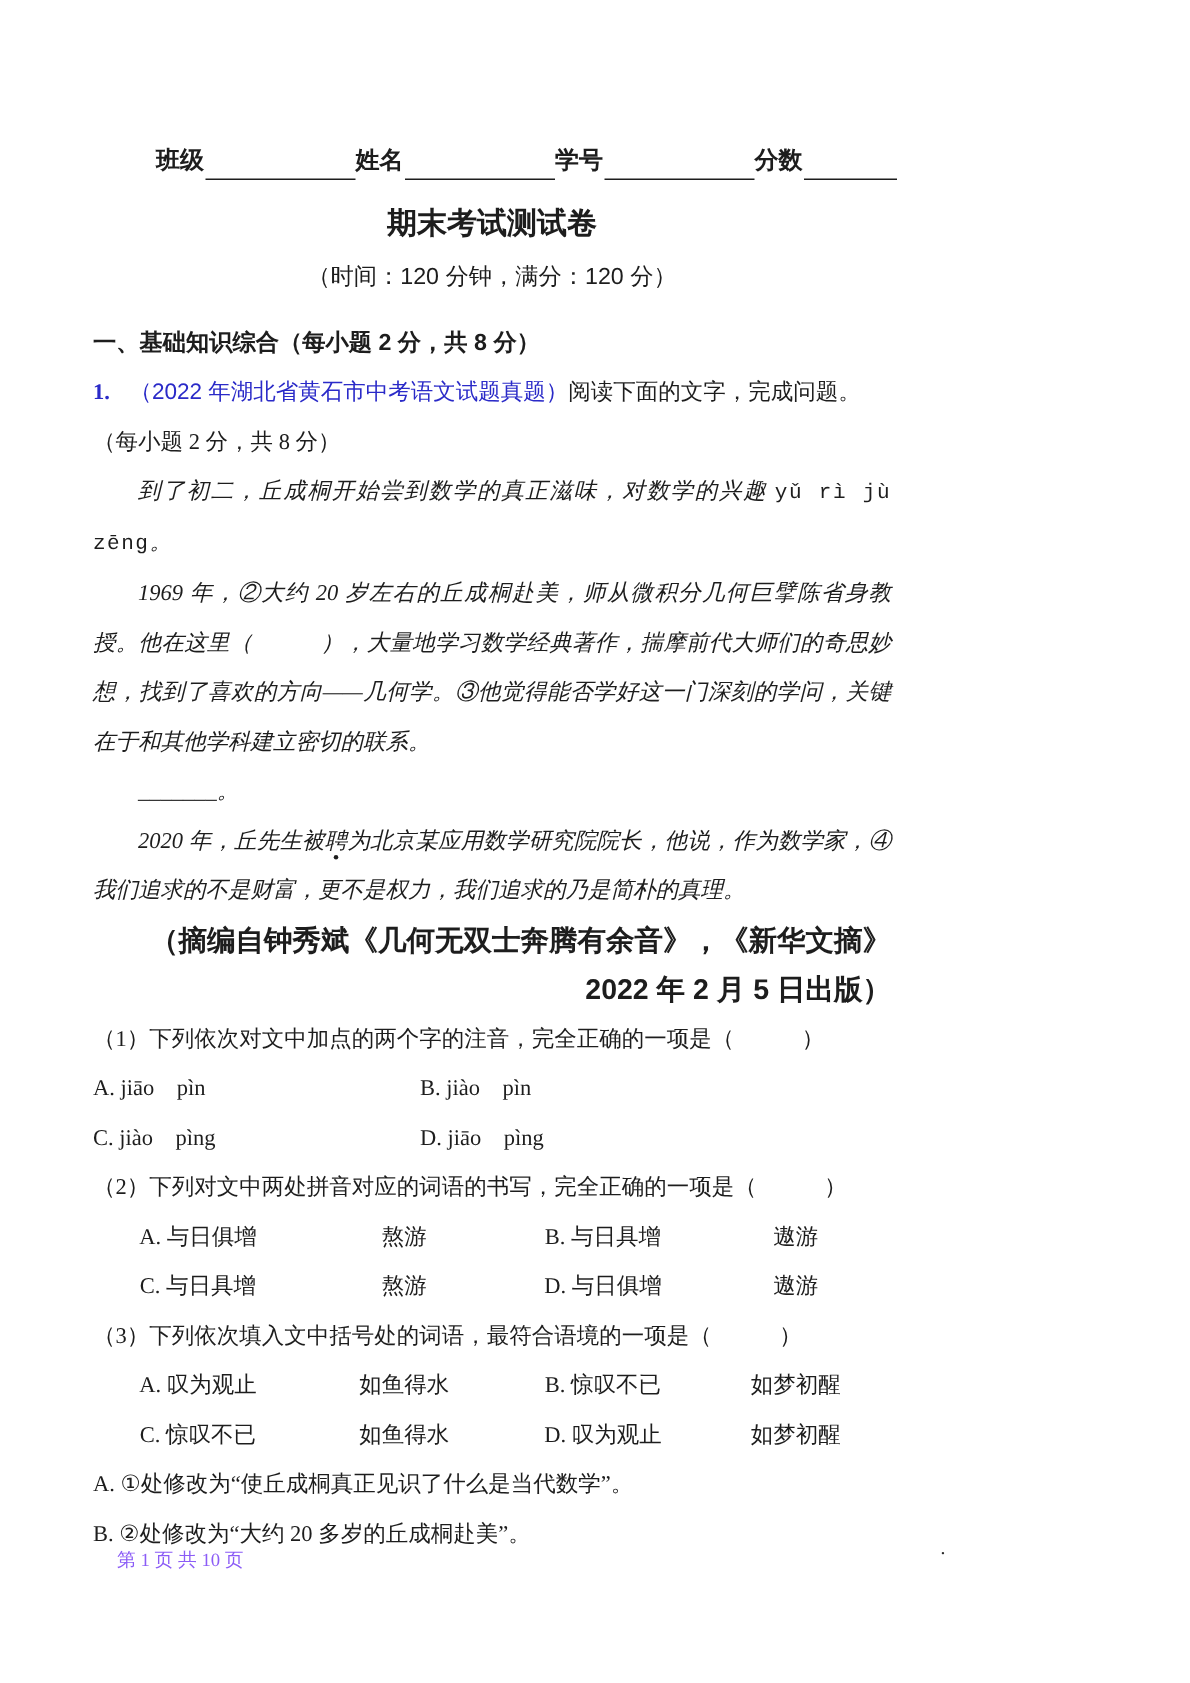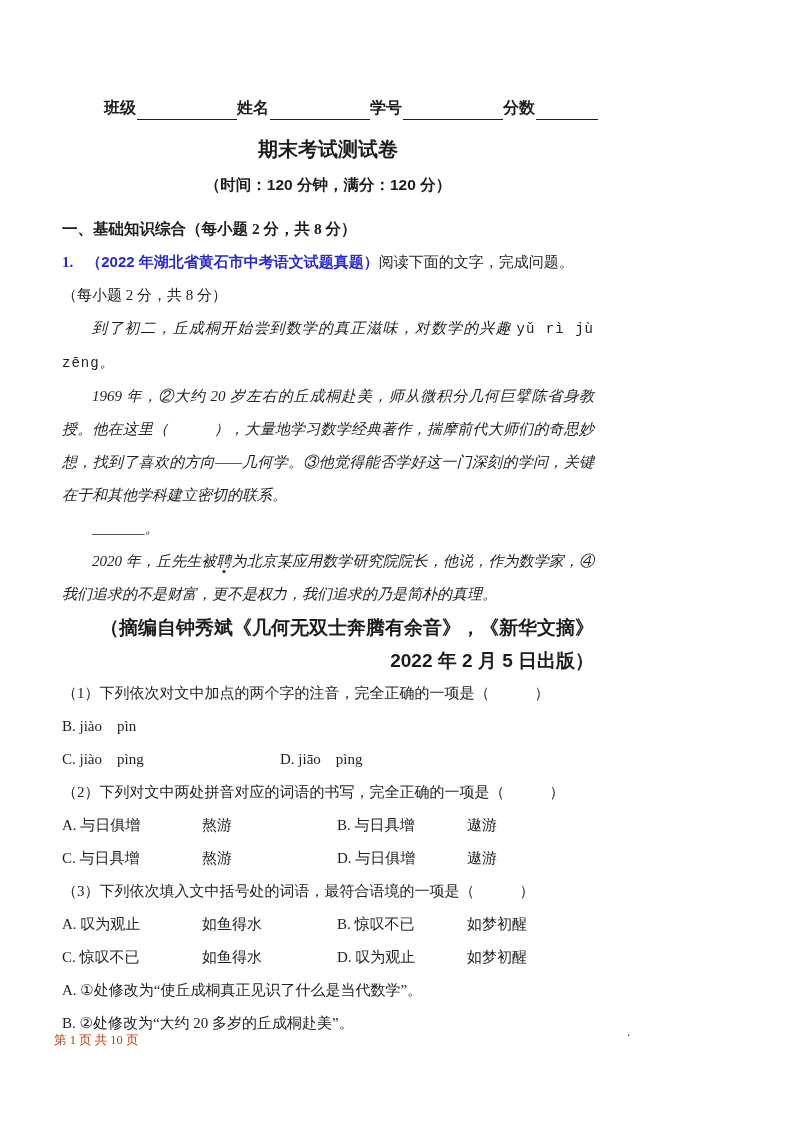--- a/index.html
+++ b/index.html
@@ -21,30 +21,30 @@
   }
   .hf { white-space:nowrap; }
   .hf-line {
     display:inline-block; width:100px; height:1.05em;
     border-bottom:1.5px solid #1d1d1d; margin-left:1px; vertical-align:bottom;
   }
   .hf:last-child .hf-line { width:62px; }
 
   .title { text-align:center; font-size:20px; font-weight:bold; margin-top:15px; line-height:28px; }
   .subtitle {
-    text-align:center; font-size:15.5px; font-weight:bold; margin-top:10px; line-height:24px;
+    text-align:center; font-size:15.5px; font-weight:normal; margin-top:10px; line-height:24px;
     font-family:"Liberation Sans","DejaVu Sans",sans-serif;
   }
   .section {
     font-size:15.5px; font-weight:bold; margin-top:15px; line-height:33px;
-    font-family:Liberation Serif, serif;
+    font-family:Liberation Sans, sans-serif;
   }
   .q1line { font-size:15px; line-height:33px; }
   .qnum { font-weight:bold; margin-right:13px; }
-  .qsource { font-weight:bold; font-family:"Liberation Sans","DejaVu Sans",sans-serif; }
+  .qsource { font-weight:normal; font-family:"Liberation Sans","DejaVu Sans",sans-serif; }
 
   .para {
     font-size:15px; line-height:33px; text-indent:2em; text-align:justify;
     font-style:italic;
   }
   .py {
     font-family:"Liberation Mono","DejaVu Sans Mono",monospace;
     font-style:normal; font-size:14px; letter-spacing:1px;
   }
   .dotchar { position:relative; }
@@ -53,25 +53,25 @@
     transform:translateX(-50%);
     width:3px; height:3px; border-radius:50%; background:#1d1d1d;
   }
   .attribution {
     text-align:right; font-weight:bold; font-size:19px; line-height:33px;
     font-family:"Liberation Sans","DejaVu Sans",sans-serif;
   }
   .sq-stem { font-size:15px; line-height:33px; }
   .opt-row { display:grid; font-size:15px; line-height:33px; }
   .opt-row.two  { grid-template-columns:218px 1fr; }
-  .opt-row.four { grid-template-columns:140px 135px 130px 1fr; }
+  .opt-row.four { grid-template-columns:140px 135px 130px 1fr;text-align:center; }
   .opt-row.one  { grid-template-columns:1fr; }
   .opt-cell { white-space:nowrap; overflow:visible; }
 
-  .footer { position:absolute; left:54px; top:1031px; font-size:12.5px; line-height:18px; color:#c2410c; }
+  .footer { position:absolute; left:78px; top:1031px; font-size:12.5px; line-height:18px; color:#8b5cf6; }
   .stray  { position:absolute; left:627px; top:1024px; font-size:13px; color:#2a2a2a; }
 </style>
 </head>
 <body>
 
 <div class="page">
 
   <div class="hf-row" id="header-fields">
       <span class="hf"><span>班级</span><span class="hf-line"></span></span>
       <span class="hf"><span>姓名</span><span class="hf-line"></span></span>
@@ -95,20 +95,21 @@
       <div class="para"><span>_______。</span></div>
       <div class="para"><span>2020 年，丘先生被</span><span class="dotchar">聘</span><span>为北京某应用数学研究院院长，他说，作为数学家，④我们追求的不是财富，更不是权力，我们追求的乃是简朴的真理。</span></div>
     </div>
 
   <div class="attribution">（摘编自钟秀斌《几何无双士奔腾有余音》，《新华文摘》2022 年 2 月 5 日出版）</div>
 
   <div id="subquestions">
       <div>
         <div class="sq-stem">（1）下列依次对文中加点的两个字的注音，完全正确的一项是（　　　）</div>
         <div class="opt-row two">
+          <span class="opt-cell">A. jiāo　pìn</span>
           <span class="opt-cell">B. jiào　pìn</span>
         </div>
         <div class="opt-row two">
           <span class="opt-cell">C. jiào　pìng</span>
           <span class="opt-cell">D. jiāo　pìng</span>
         </div>
       </div>
       <div>
         <div class="sq-stem">（2）下列对文中两处拼音对应的词语的书写，完全正确的一项是（　　　）</div>
         <div class="opt-row four">

